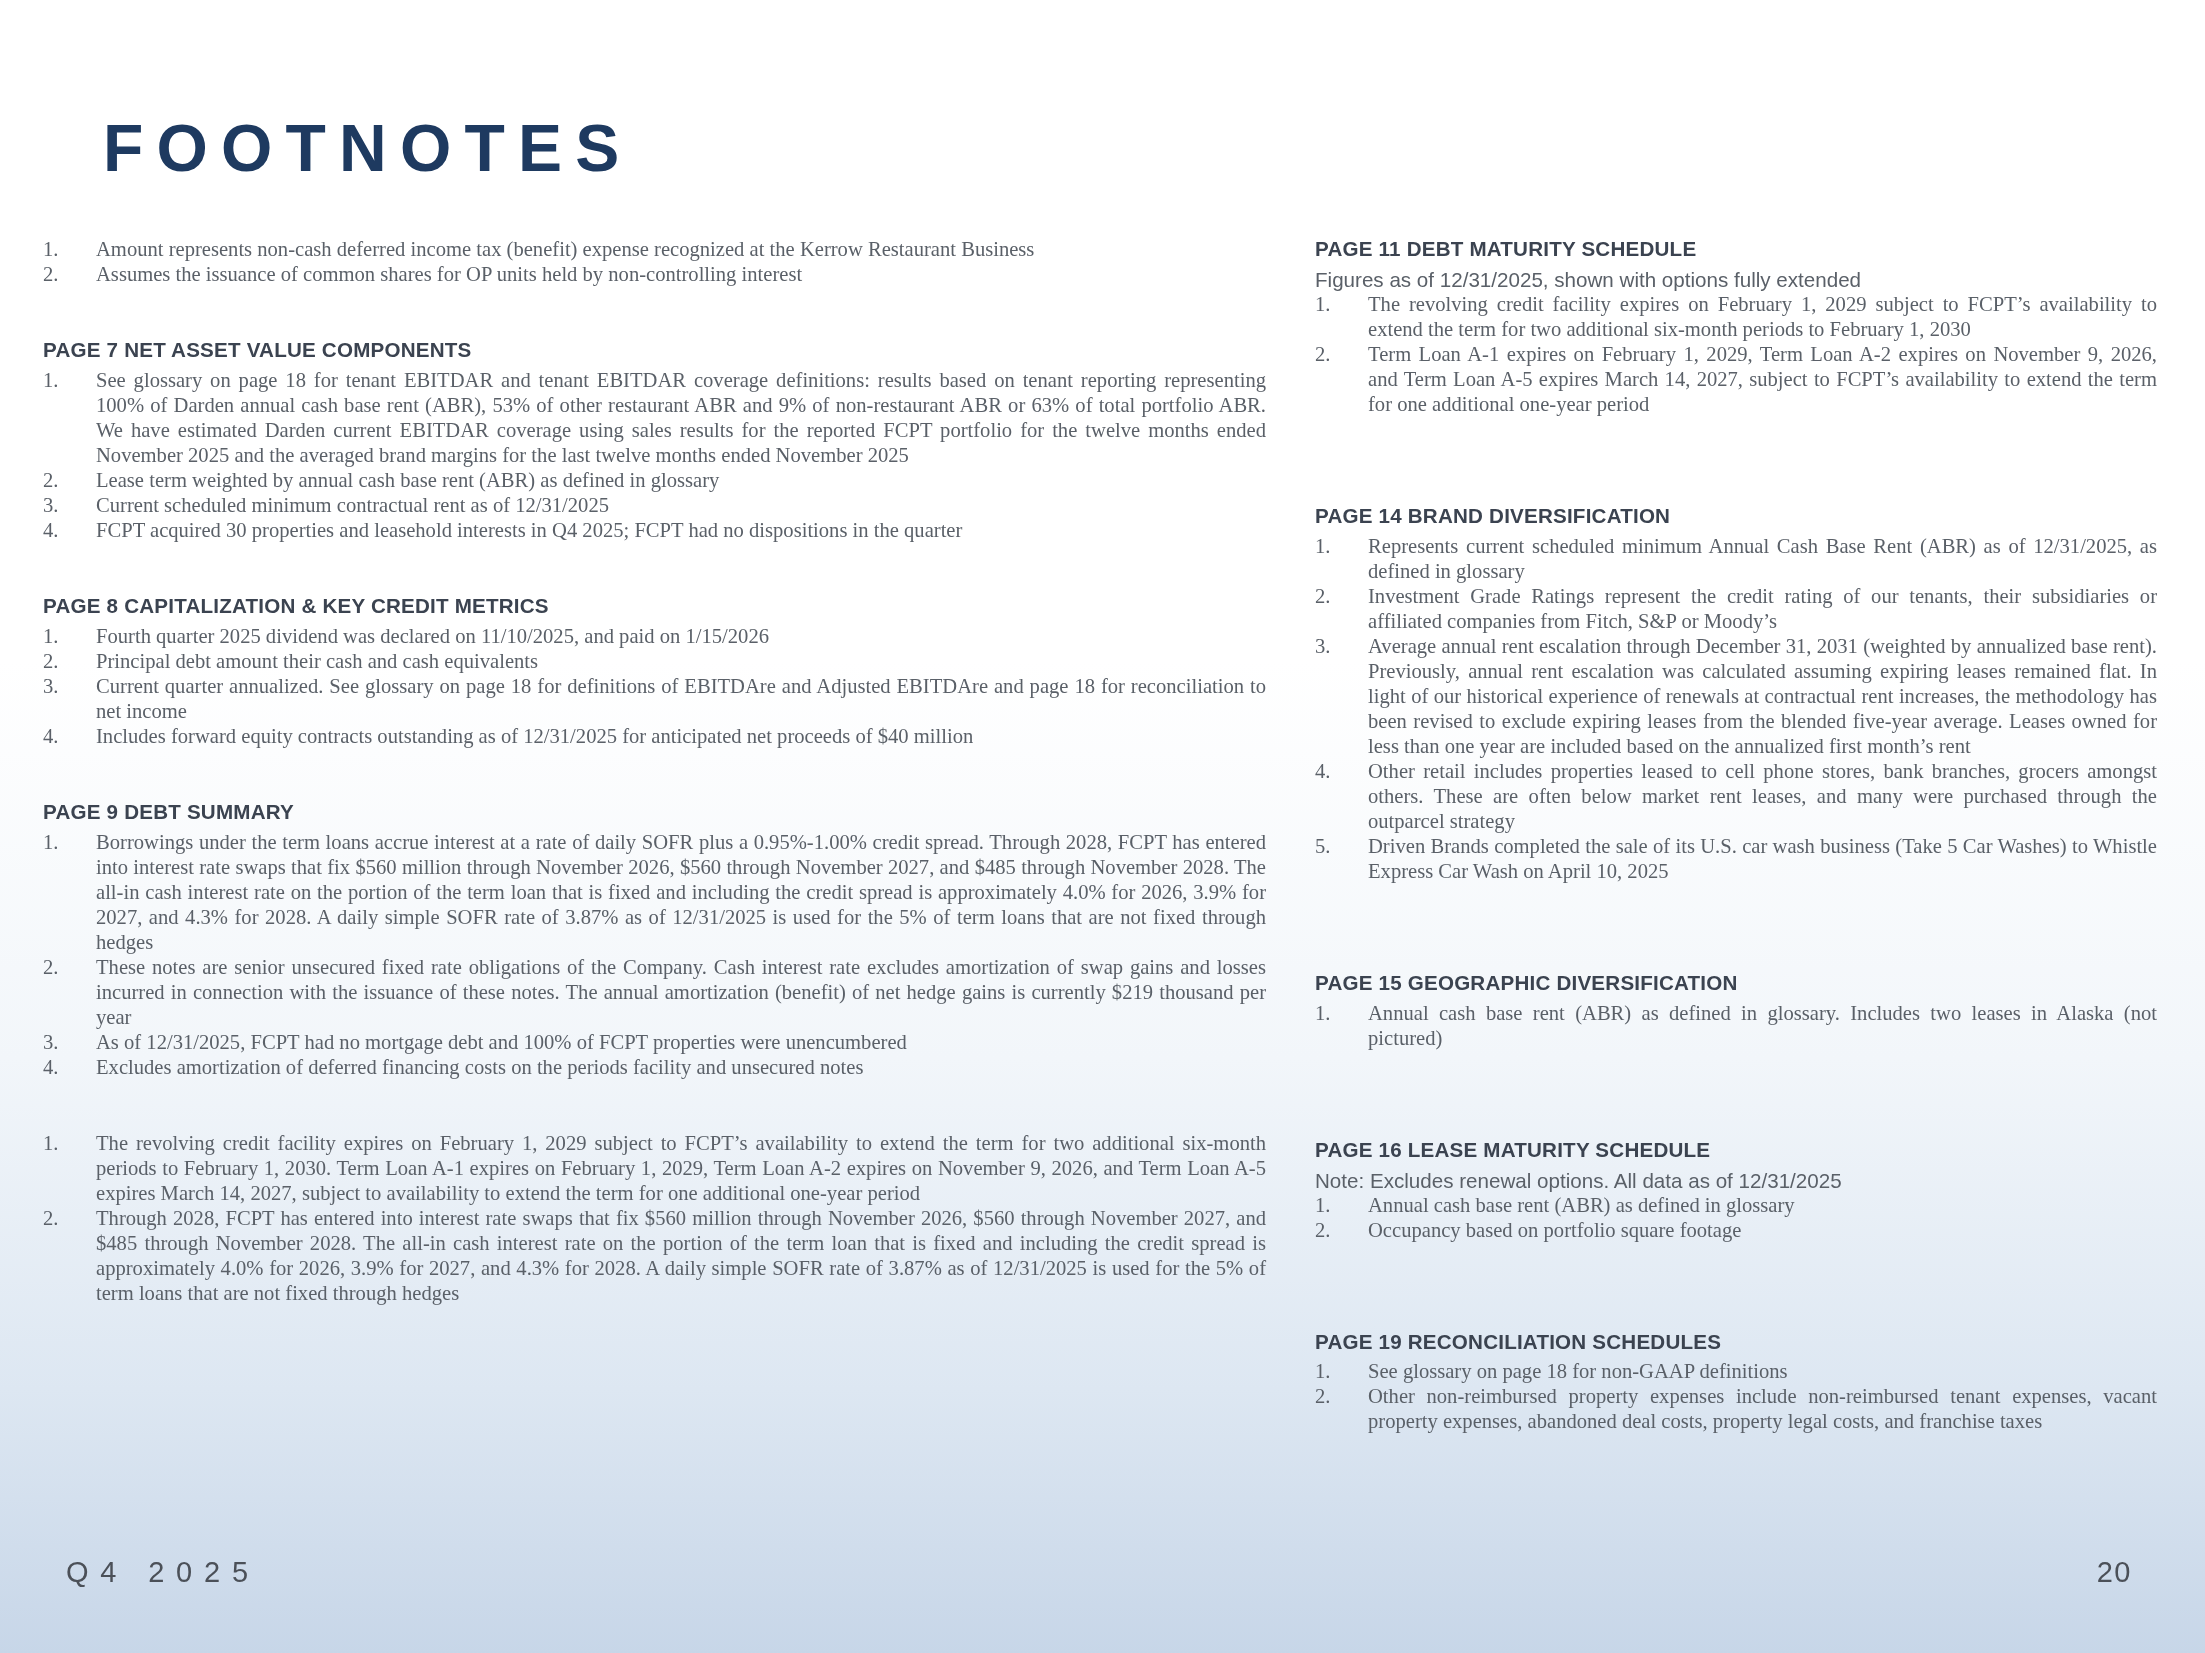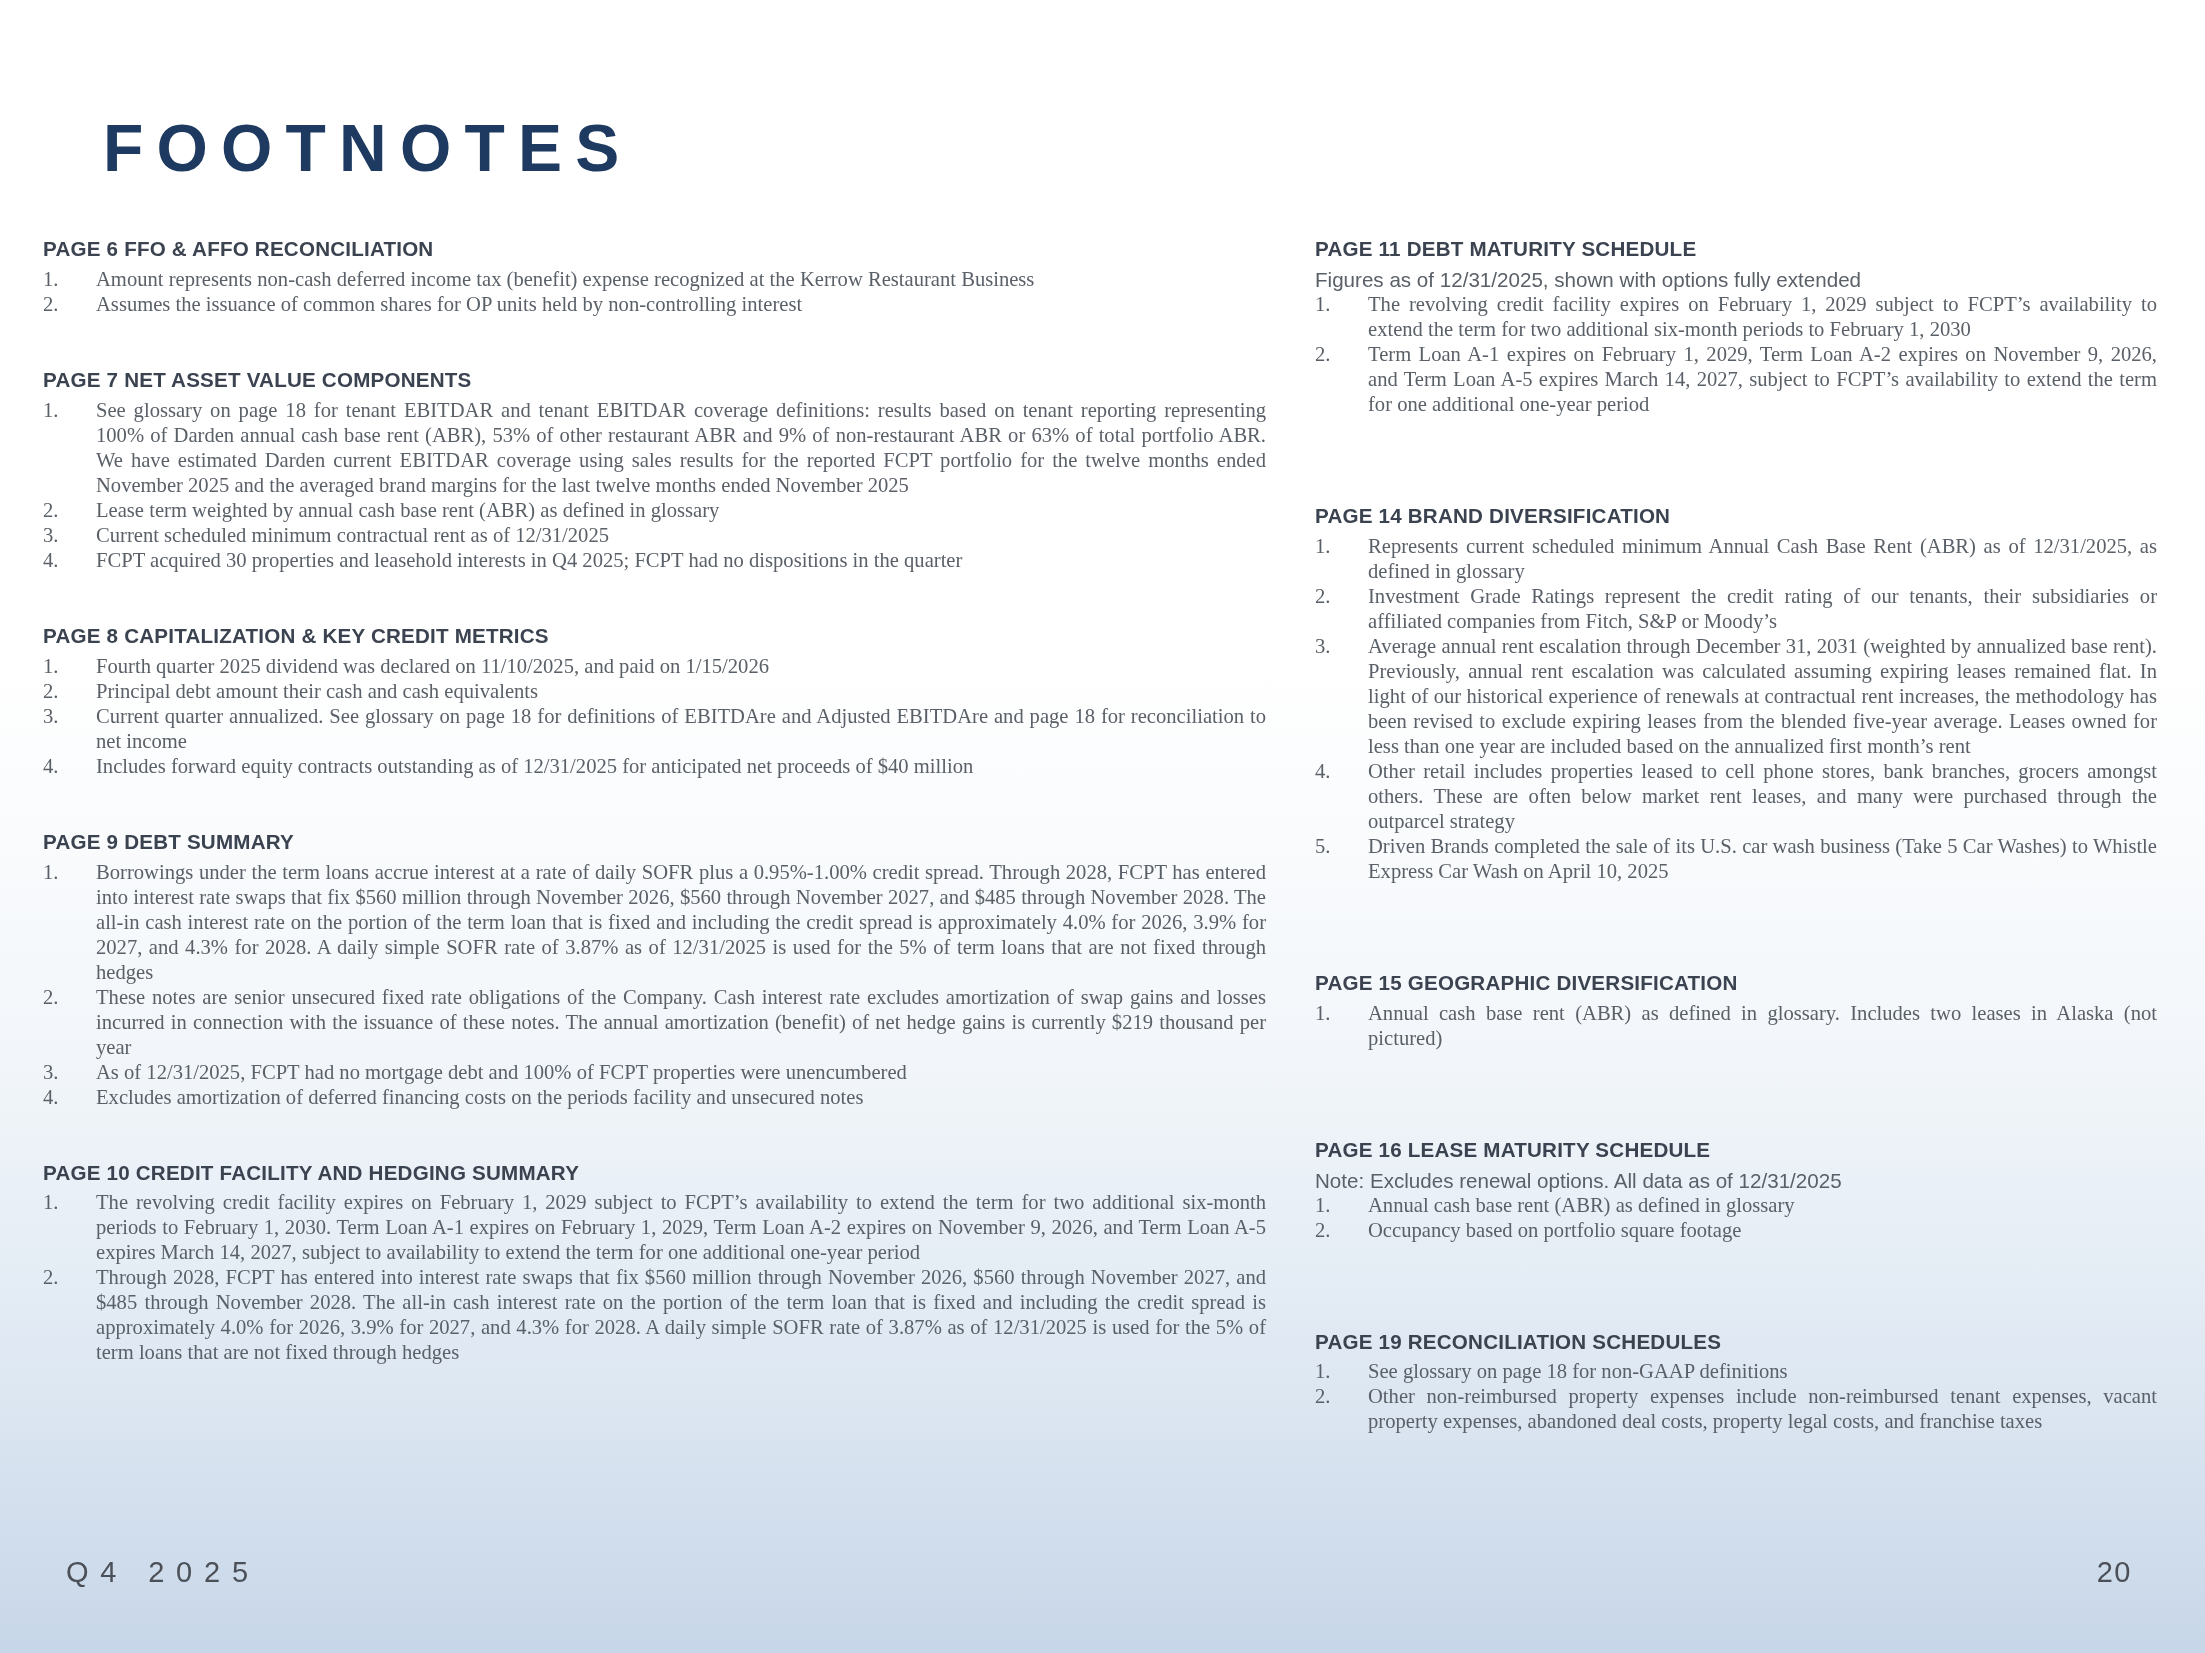--- a/index.html
+++ b/index.html
@@ -94,21 +94,20 @@
 </style>
 </head>
 <body>
 
 <div class="page">
   <h1 class="title">FOOTNOTES</h1>
 
   <div class="columns">
     <div class="col col-left" id="col-left">
         <section class="fn-section">
-          <h2 class="fn-heading">PAGE 6 FFO &amp; AFFO RECONCILIATION</h2>
           <ol class="fn-list">
             <li class="fn-item">Amount represents non-cash deferred income tax (benefit) expense recognized at the Kerrow Restaurant Business</li>
             <li class="fn-item">Assumes the issuance of common shares for OP units held by non-controlling interest</li>
           </ol>
         </section>
         <section class="fn-section">
           <h2 class="fn-heading">PAGE 7 NET ASSET VALUE COMPONENTS</h2>
           <ol class="fn-list">
             <li class="fn-item">See glossary on page 18 for tenant EBITDAR and tenant EBITDAR coverage definitions: results based on tenant reporting representing 100% of Darden annual cash base rent (ABR), 53% of other restaurant ABR and 9% of non-restaurant ABR or 63% of total portfolio ABR. We have estimated Darden current EBITDAR coverage using sales results for the reported FCPT portfolio for the twelve months ended November 2025 and the averaged brand margins for the last twelve months ended November 2025</li>
             <li class="fn-item">Lease term weighted by annual cash base rent (ABR) as defined in glossary</li>
@@ -128,21 +127,20 @@
         <section class="fn-section">
           <h2 class="fn-heading">PAGE 9 DEBT SUMMARY</h2>
           <ol class="fn-list">
             <li class="fn-item">Borrowings under the term loans accrue interest at a rate of daily SOFR plus a 0.95%-1.00% credit spread. Through 2028, FCPT has entered into interest rate swaps that fix $560 million through November 2026, $560 through November 2027, and $485 through November 2028. The all-in cash interest rate on the portion of the term loan that is fixed and including the credit spread is approximately 4.0% for 2026, 3.9% for 2027, and 4.3% for 2028. A daily simple SOFR rate of 3.87% as of 12/31/2025 is used for the 5% of term loans that are not fixed through hedges</li>
             <li class="fn-item">These notes are senior unsecured fixed rate obligations of the Company. Cash interest rate excludes amortization of swap gains and losses incurred in connection with the issuance of these notes. The annual amortization (benefit) of net hedge gains is currently $219 thousand per year</li>
             <li class="fn-item">As of 12/31/2025, FCPT had no mortgage debt and 100% of FCPT properties were unencumbered</li>
             <li class="fn-item">Excludes amortization of deferred financing costs on the periods facility and unsecured notes</li>
           </ol>
         </section>
         <section class="fn-section">
-          <h2 class="fn-heading">PAGE 10 CREDIT FACILITY AND HEDGING SUMMARY</h2>
           <ol class="fn-list">
             <li class="fn-item">The revolving credit facility expires on February 1, 2029 subject to FCPT’s availability to extend the term for two additional six-month periods to February 1, 2030. Term Loan A-1 expires on February 1, 2029, Term Loan A-2 expires on November 9, 2026, and Term Loan A-5 expires March 14, 2027, subject to availability to extend the term for one additional one-year period</li>
             <li class="fn-item">Through 2028, FCPT has entered into interest rate swaps that fix $560 million through November 2026, $560 through November 2027, and $485 through November 2028. The all-in cash interest rate on the portion of the term loan that is fixed and including the credit spread is approximately 4.0% for 2026, 3.9% for 2027, and 4.3% for 2028. A daily simple SOFR rate of 3.87% as of 12/31/2025 is used for the 5% of term loans that are not fixed through hedges</li>
           </ol>
         </section>
       </div>
     <div class="col col-right" id="col-right">
         <section class="fn-section">
           <h2 class="fn-heading">PAGE 11 DEBT MATURITY SCHEDULE</h2>
           <p class="fn-note">Figures as of 12/31/2025, shown with options fully extended</p>

